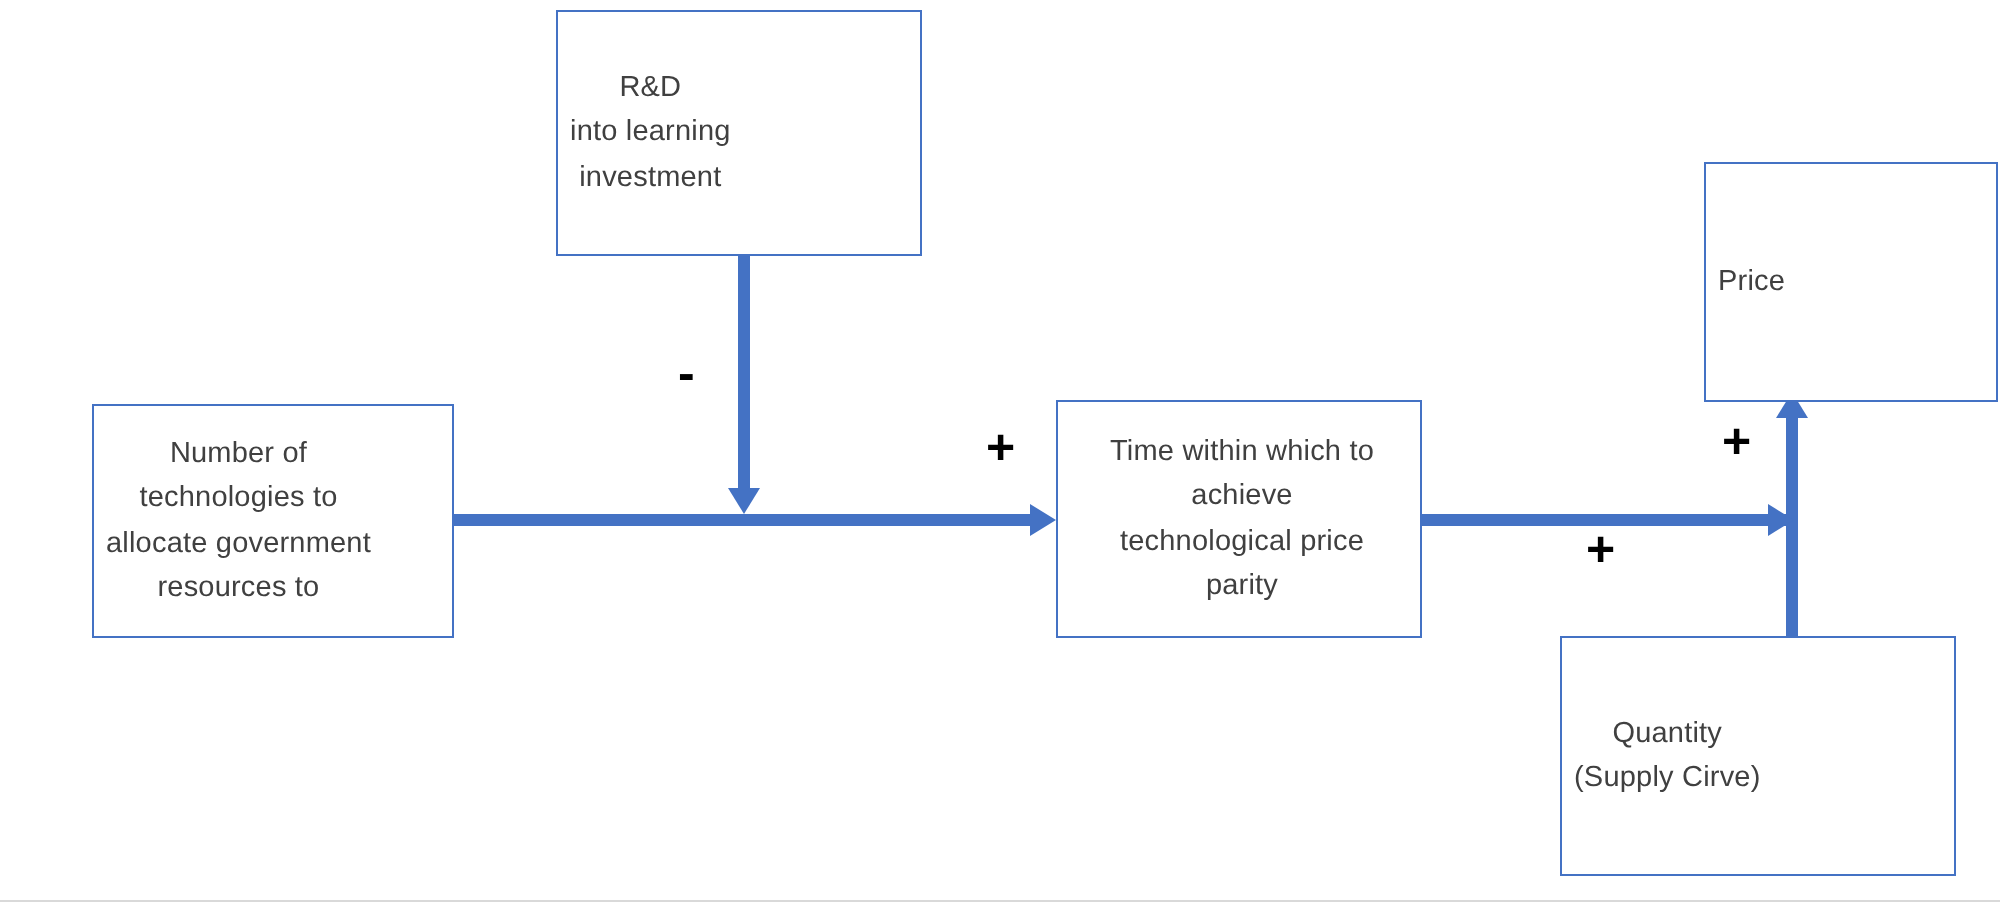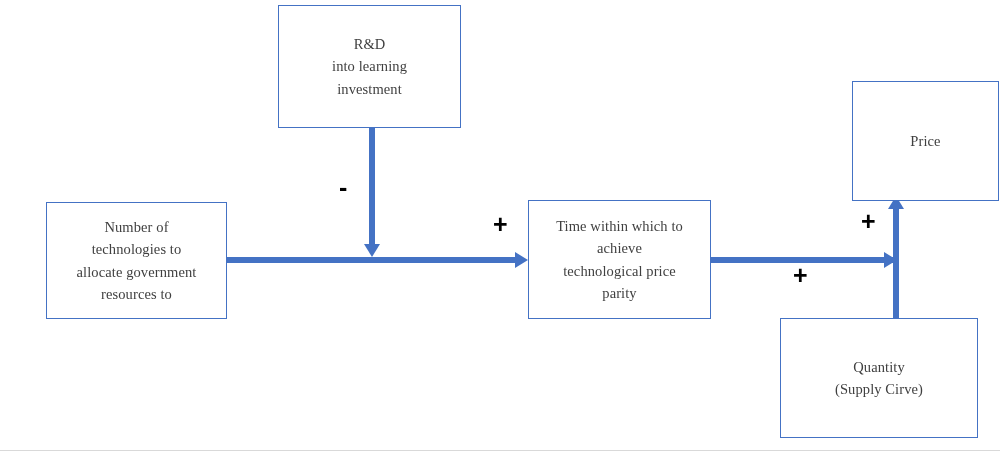--- a/index.html
+++ b/index.html
@@ -15,37 +15,35 @@
     overflow: hidden;
     font-family: "Liberation Sans", sans-serif;
   }
   .node {
     position: absolute;
     box-sizing: border-box;
     border: 1.5px solid #4472C4;
     background: #ffffff;
     display: flex;
     align-items: center;
-    justify-content: center;
     text-align: center;
     z-index: 3;
-    font-family: Liberation Serif, serif;
   }
   .node-label {
     color: #404040;
     font-size: 14.5px;
     line-height: 1.55;
     letter-spacing: 0.1px;
     white-space: pre-line;
     padding: 0 6px;
   }
   
   #box-rd        { left: 278px; top: 5px;   width: 183px; height: 123px; }
   #box-number    { left: 22px;  top: 202px; width: 181px; height: 117px; margin-left: 24px; }
-  #box-time      { left: 528px; top: 200px; width: 183px; height: 119px; }
+  #box-time      { left: 528px; top: 200px; width: 183px; height: 119px; padding-left: 20px; }
   #box-price     { left: 852px; top: 81px;  width: 147px; height: 120px; }
   #box-quantity  { left: 780px; top: 318px; width: 198px; height: 120px; }
 
   
   .arrow-line {
     position: absolute;
     background: #4472C4;
     z-index: 1;
   }
   .h-line { height: 6px; }

